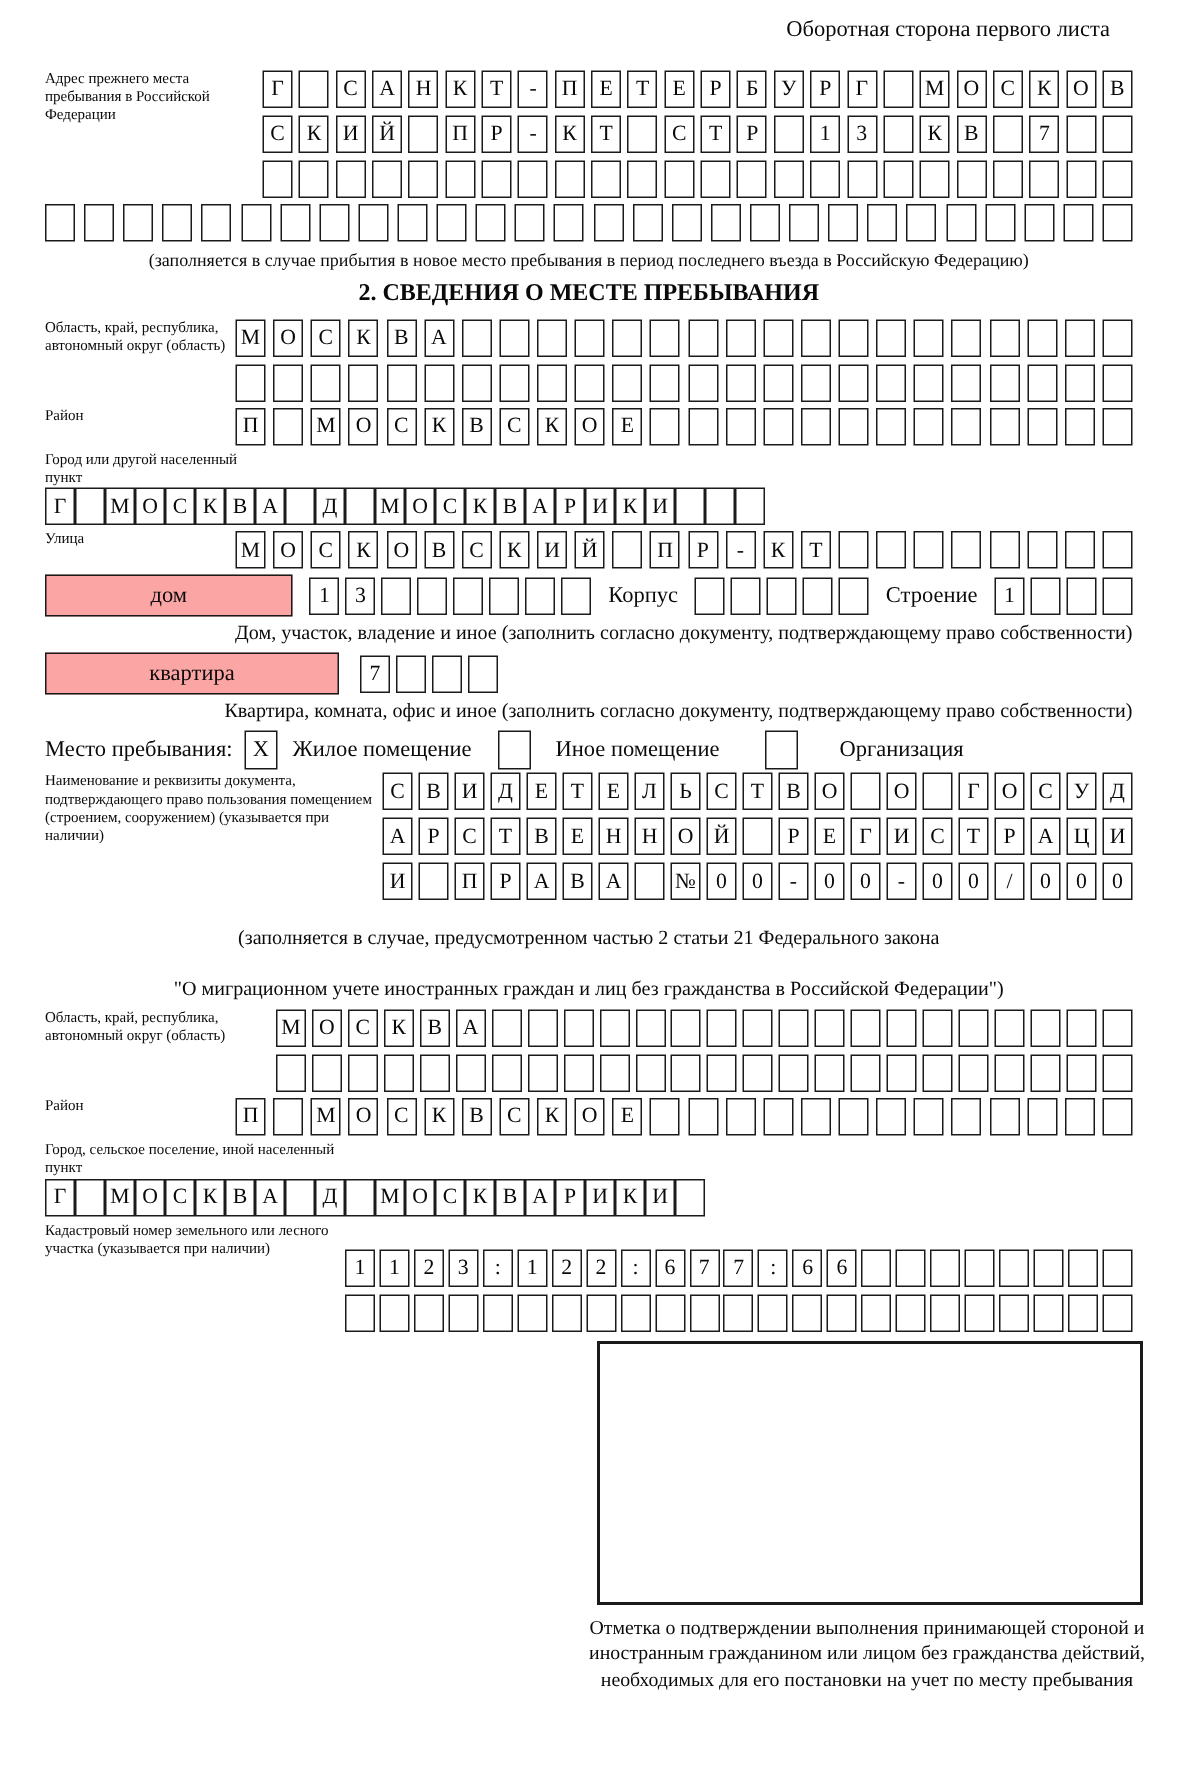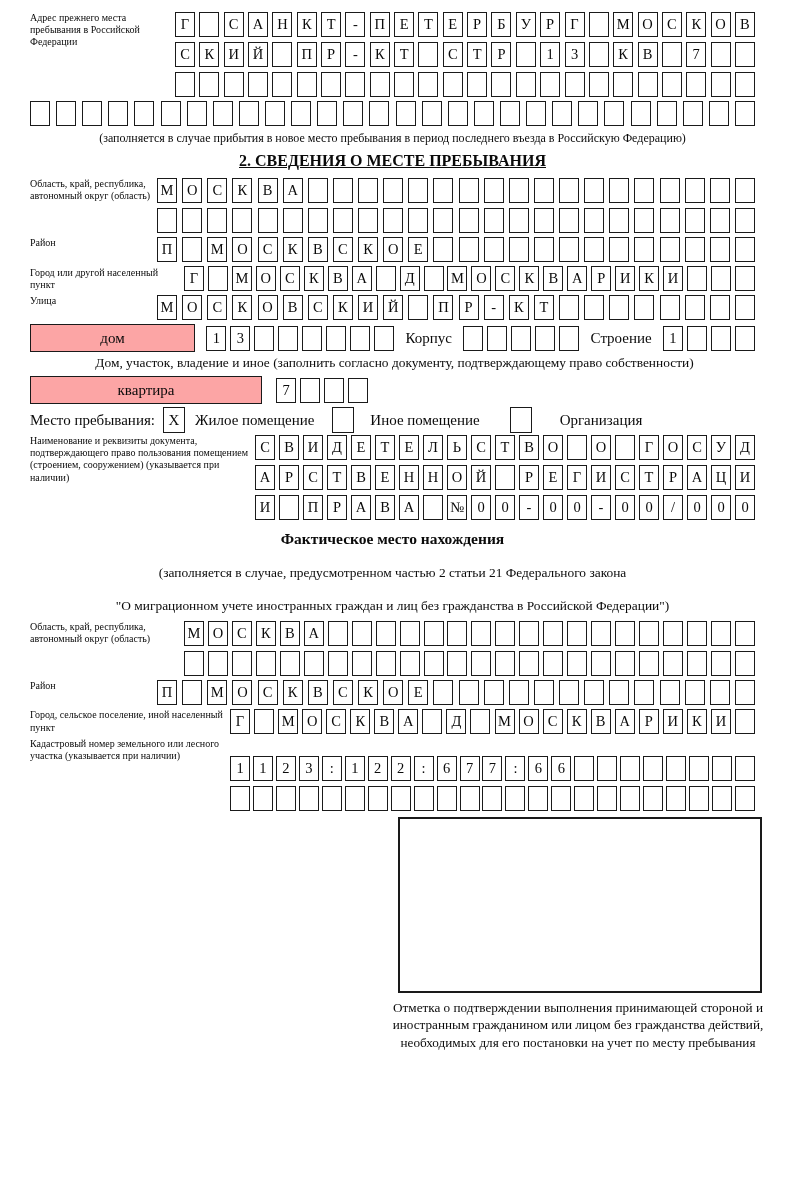--- a/index.html
+++ b/index.html
@@ -4,44 +4,44 @@
 <style>
   html,body{margin:0;padding:0;background:#fff;}
   body{
     width:800px;height:1180px;overflow:hidden;color:#0a0a0a;
     font-family:"Liberation Serif","DejaVu Serif",serif;
   }
   .page{box-sizing:border-box;width:800px;height:1180px;padding:12px 45px 0 30px;}
   .side-note{text-align:right;font-size:15px;margin-bottom:18px;padding-right:15px;}
 
   .frow{display:flex;margin-bottom:4px;}
-  .frow.vcenter{align-items:flex-end;}
+  .frow.vcenter{align-items:flex-start;flex-direction:column;}
   .flabel{flex:none;font-size:10px;line-height:1.22;padding-right:6px;box-sizing:border-box;}
   .w145{width:145px}.w127{width:127px}.w154{width:154px}.w200{width:200px}.w225{width:225px}
   .boxcol{flex:1;display:flex;flex-direction:column;gap:5px;}
   .cells{flex:1;display:flex;justify-content:space-between;}
   .cells .cell{flex:none;}
   .cell{
     box-sizing:border-box;width:20px;height:25px;border:1.6px solid #1a1a1a;
     display:inline-flex;align-items:center;justify-content:center;
     font-size:14.5px;line-height:1;background:#fff;
   }
   .fullw{margin-bottom:5px;}
   .caption{font-size:12px;text-align:center;margin:2px 0 4px;}
-  .caption-left{font-size:13.4px;text-align:center;margin:2px 0 5px;padding-left:4px;}
-  .sec-title{font-size:16px;font-weight:bold;text-align:center;margin:6px 0 8px;text-decoration:underline;}
+  .caption-left{font-size:13.4px;text-align:right;margin:2px 0 5px;padding-left:4px;}
+  .sec-title{font-size:16px;font-weight:bold;text-align:center;margin:6px 0 8px;}
   .sub-title{font-size:15.5px;font-weight:bold;text-align:center;margin:10px 0 8px;}
 
   .house-row{display:flex;align-items:center;justify-content:space-between;margin-bottom:3px;}
   .bigbox{
     box-sizing:border-box;border:1.8px solid #1a1a1a;height:28px;
     display:flex;align-items:center;justify-content:center;font-size:15px;flex:none;background:#fca5a5;
   }
   .bigbox.dom{width:165px}
-  .bigbox.kv{width:232px}
+  .bigbox.kv{width:196px}
   .cellgroup{display:flex;gap:4px;flex:none;}
   .inline-label{font-size:15px;flex:none;}
   .apt-row{display:flex;align-items:center;margin-bottom:3px;}
   .apt-row .cellgroup{margin-left:14px;}
 
   .stay-row{display:flex;align-items:center;margin-bottom:2px;font-size:15px;}
   .cbox{
     box-sizing:border-box;width:22px;height:26px;border:1.7px solid #1a1a1a;flex:none;
     display:flex;align-items:center;justify-content:center;font-size:15px;background:#fff;
   }
@@ -52,20 +52,21 @@
   .pad-top18{padding-top:18px;}
 
   .stamp-box{width:360px;height:172px;border:2px solid #1a1a1a;margin:6px 0 6px 368px;background:#fff;}
   .stamp-cap{width:392px;margin-left:352px;text-align:center;font-size:13.2px;line-height:1.33;font-family:Liberation Serif, serif;}
 </style>
 </head>
 <body>
 
 <div class="page">
 
+  <div class="side-note">Оборотная сторона первого листа</div>
 
   <div class="frow">
     <div class="flabel w145">Адрес прежнего места пребывания в Российской Федерации</div>
     <div class="boxcol">
       <div class="cells">
           <span class="cell">Г</span>
           <span class="cell"></span>
           <span class="cell">С</span>
           <span class="cell">А</span>
           <span class="cell">Н</span>
@@ -357,20 +358,21 @@
 
   <div class="apt-row">
     <div class="bigbox kv">квартира</div>
     <div class="cellgroup">
         <span class="cell">7</span>
         <span class="cell"></span>
         <span class="cell"></span>
         <span class="cell"></span>
       </div>
   </div>
+  <div class="caption-left">Квартира, комната, офис и иное (заполнить согласно документу, подтверждающему право собственности)</div>
 
   <div class="stay-row">
     <span class="lbl">Место пребывания:</span>
     <span class="cbox" style="margin-left:8px">X</span>
     <span class="lbl" style="margin-left:10px">Жилое помещение</span>
     <span class="cbox" style="margin-left:18px"></span>
     <span class="lbl" style="margin-left:16px">Иное помещение</span>
     <span class="cbox" style="margin-left:30px"></span>
     <span class="lbl" style="margin-left:28px">Организация</span>
   </div>
@@ -443,21 +445,20 @@
           <span class="cell">0</span>
           <span class="cell">0</span>
           <span class="cell">/</span>
           <span class="cell">0</span>
           <span class="cell">0</span>
           <span class="cell">0</span>
         </div>
     </div>
   </div>
 
-  <div class="sub-title">Фактическое место нахождения</div>
   <div class="cap-line">(заполняется в случае, предусмотренном частью 2 статьи 21 Федерального закона</div>
   <div class="cap-line" style="margin-bottom:6px">"О миграционном учете иностранных граждан и лиц без гражданства в Российской Федерации")</div>
 
   <div class="frow">
     <div class="flabel w154">Область, край, республика, автономный округ (область)</div>
     <div class="boxcol">
       <div class="cells">
           <span class="cell">М</span>
           <span class="cell">О</span>
           <span class="cell">С</span>

